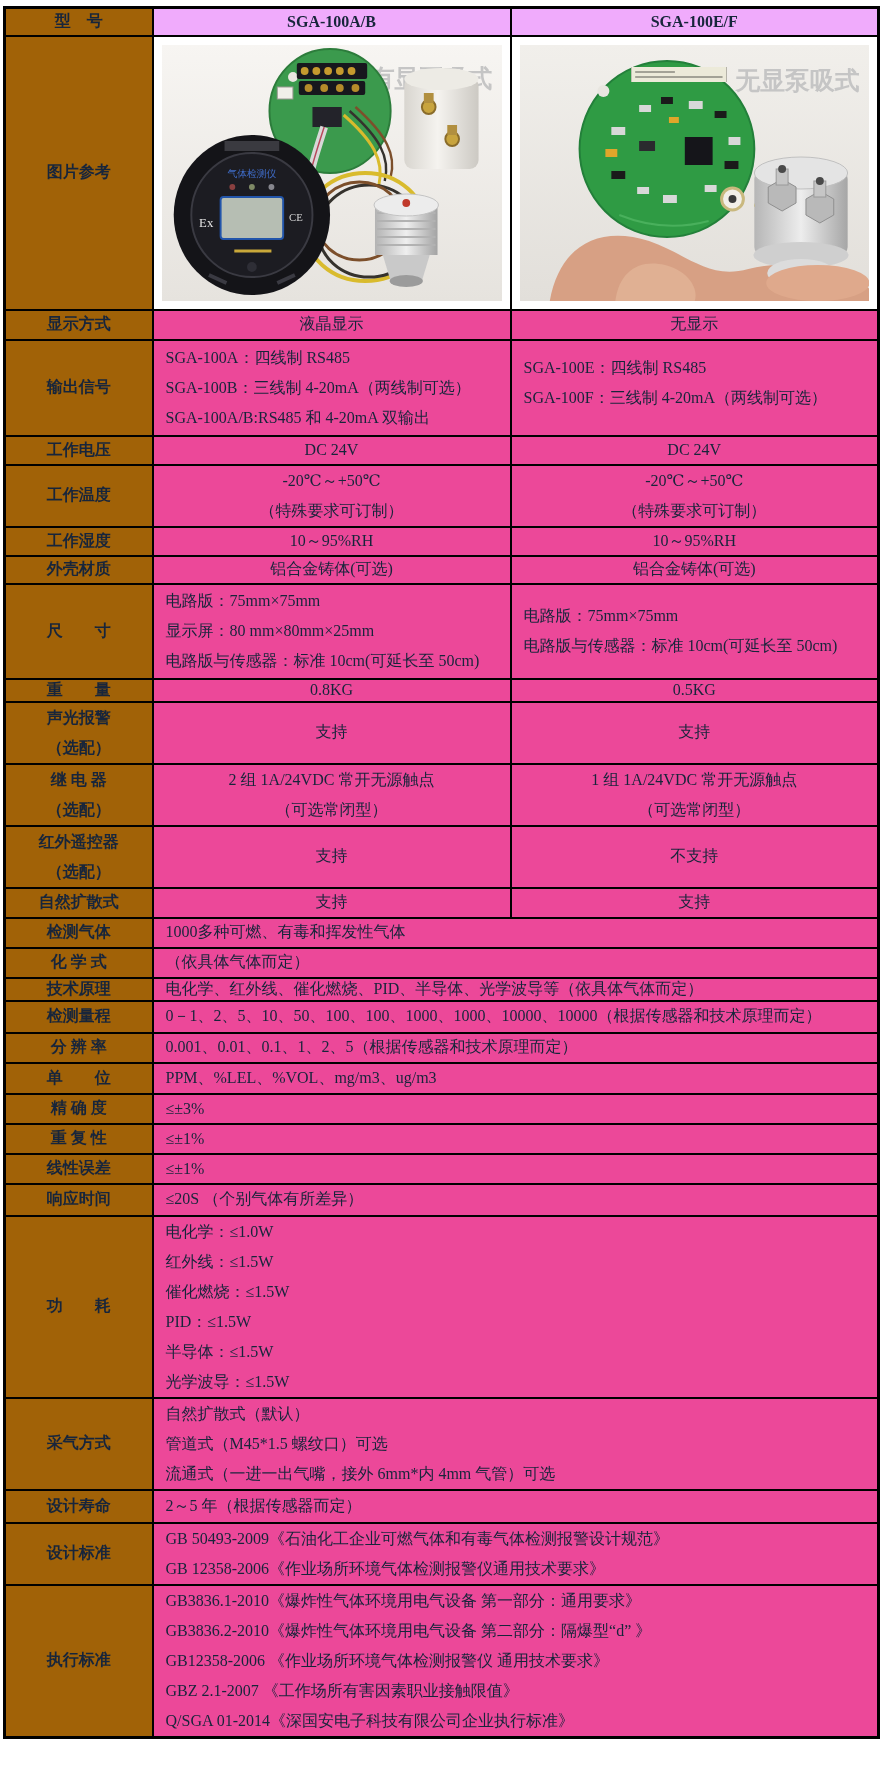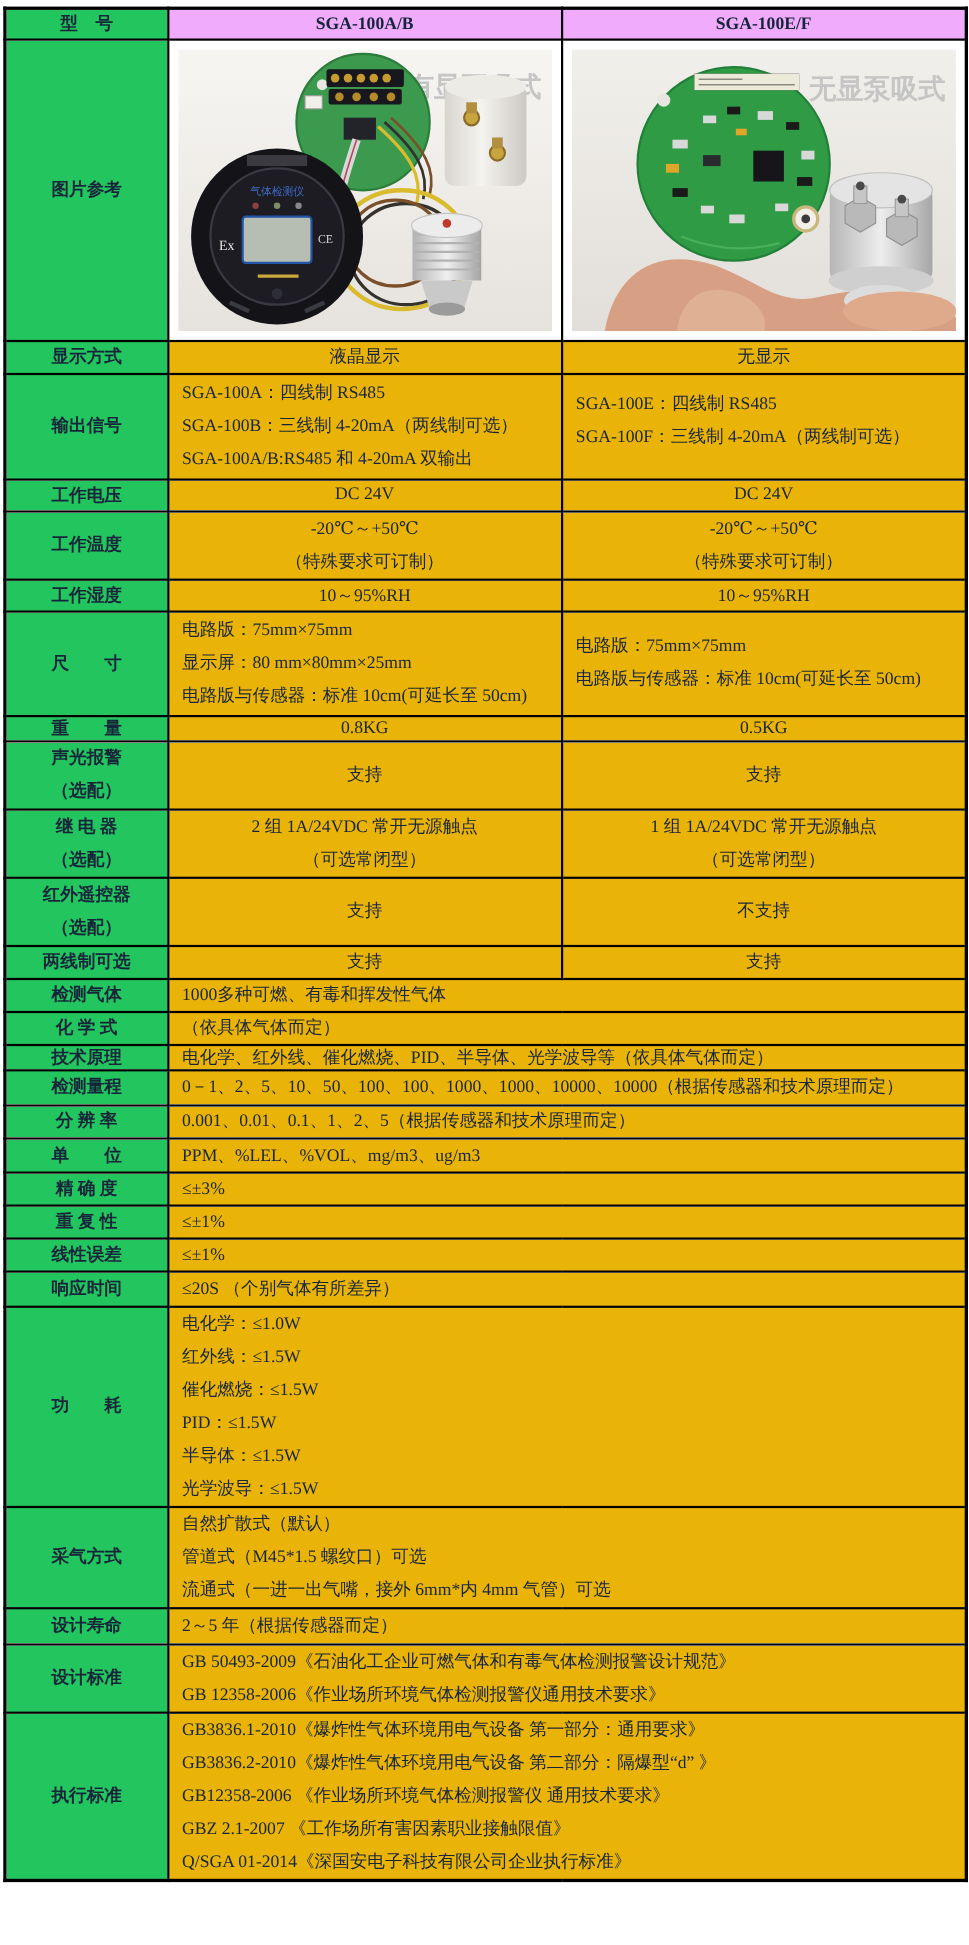--- a/index.html
+++ b/index.html
@@ -1,21 +1,21 @@
 <!DOCTYPE html>
 <html><head>
 <meta charset="utf-8">
 <style>
   html,body{margin:0;padding:0;background:#fff;}
   body{width:881px;font-family:"Liberation Serif","DejaVu Serif",serif;color:#17253B;}
   .sheet{padding:6px 4px 8px 3px;}
   table.spec{border-collapse:collapse;width:874px;table-layout:fixed;border:3px solid #000;}
   .spec th,.spec td{border:2px solid #000;vertical-align:middle;overflow:hidden;}
-  .spec th{background:#22c55e;font-weight:bold;font-size:16px;text-align:center;padding:0 2px;}
-  .spec td{background:#eab308;font-size:16px;padding:0;}
+  .spec th{background:#a16207;font-weight:bold;font-size:16px;text-align:center;padding:0 2px;}
+  .spec td{background:#ec4899;font-size:16px;padding:0;}
   .spec td.hd{background:#f0abfc;text-align:center;font-weight:bold;font-size:16px;}
   .spec td.photo-cell{background:#fff;padding:8px;}
   .cc{text-align:center;}
   .cl{text-align:left;padding-left:12px !important;}
   .spec td div,.spec th div{line-height:30px;}
   .photo-wrap{width:100%;height:256px;}
   svg{display:block;}
   .wm{font-family:"Liberation Serif","DejaVu Serif",serif;font-weight:bold;}
 </style>
 </head>
@@ -221,20 +221,25 @@
   </td>
 </tr>
 
 <tr style="height:29px">
   <th>工作湿度</th>
   <td class="cc">10～95%RH</td>
   <td class="cc">10～95%RH</td>
 </tr>
 
 
+<tr style="height:28px">
+  <th>外壳材质</th>
+  <td class="cc">铝合金铸体(可选)</td>
+  <td class="cc">铝合金铸体(可选)</td>
+</tr>
 
 <tr style="height:95px">
   <th>尺　　寸</th>
   <td class="cl">
     <div>电路版：75mm×75mm</div>
     <div>显示屏：80 mm×80mm×25mm</div>
     <div>电路版与传感器：标准 10cm(可延长至 50cm)</div>
   </td>
   <td class="cl">
     <div>电路版：75mm×75mm</div>
@@ -275,21 +280,21 @@
 <tr style="height:62px">
   <th>
     <div>红外遥控器</div>
     <div>（选配）</div>
   </th>
   <td class="cc">支持</td>
   <td class="cc">不支持</td>
 </tr>
 
 <tr style="height:30px">
-  <th>两线制可选</th>
+  <th>自然扩散式</th>
   <td class="cc">支持</td>
   <td class="cc">支持</td>
 </tr>
 
 <tr style="height:30px">
   <th>检测气体</th>
   <td class="cl" colspan="2">1000多种可燃、有毒和挥发性气体</td>
 </tr>
 
 <tr style="height:30px">

